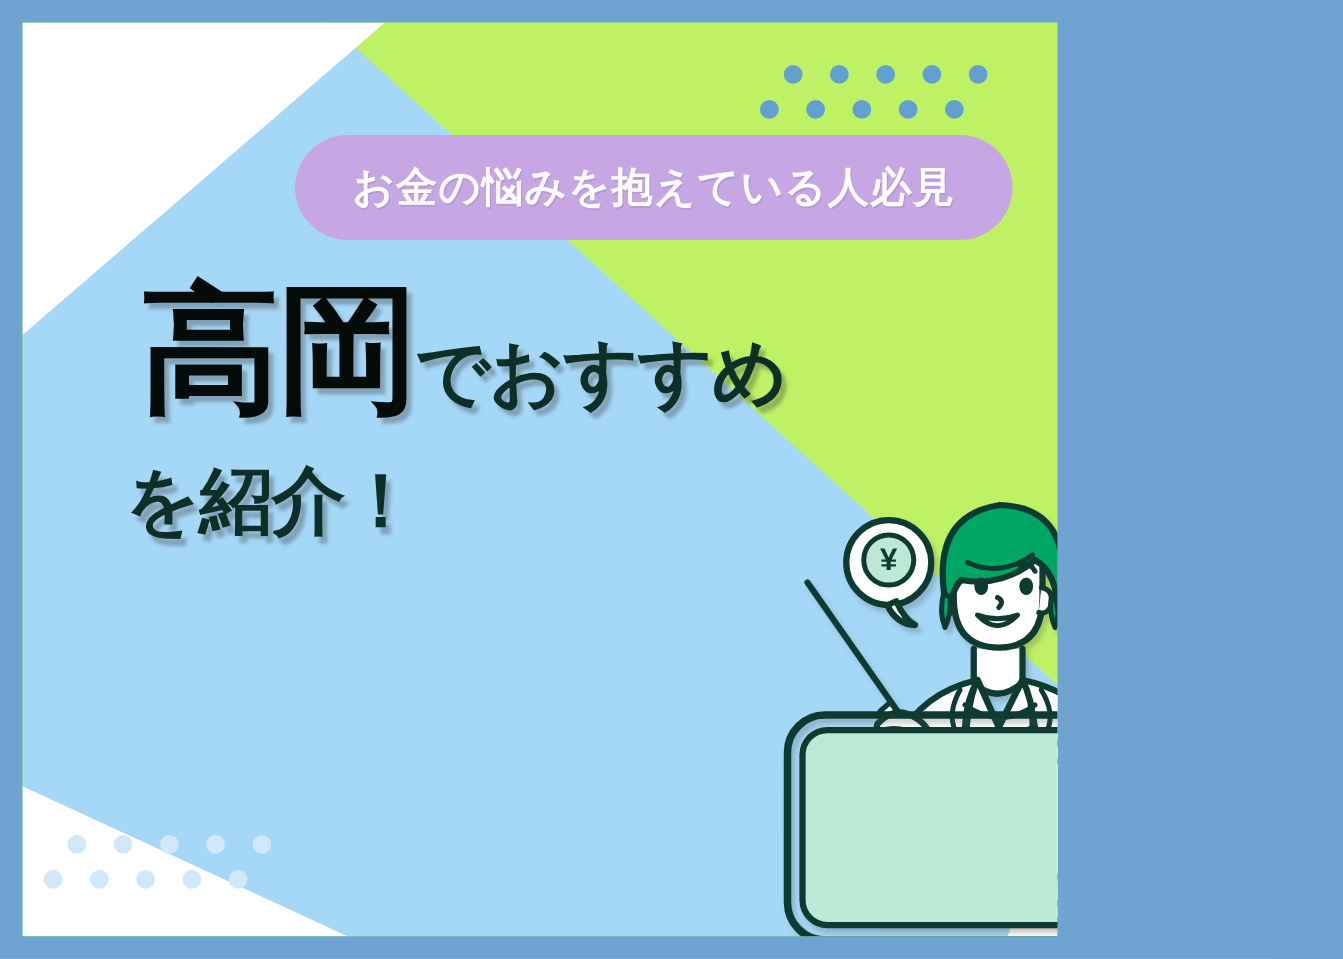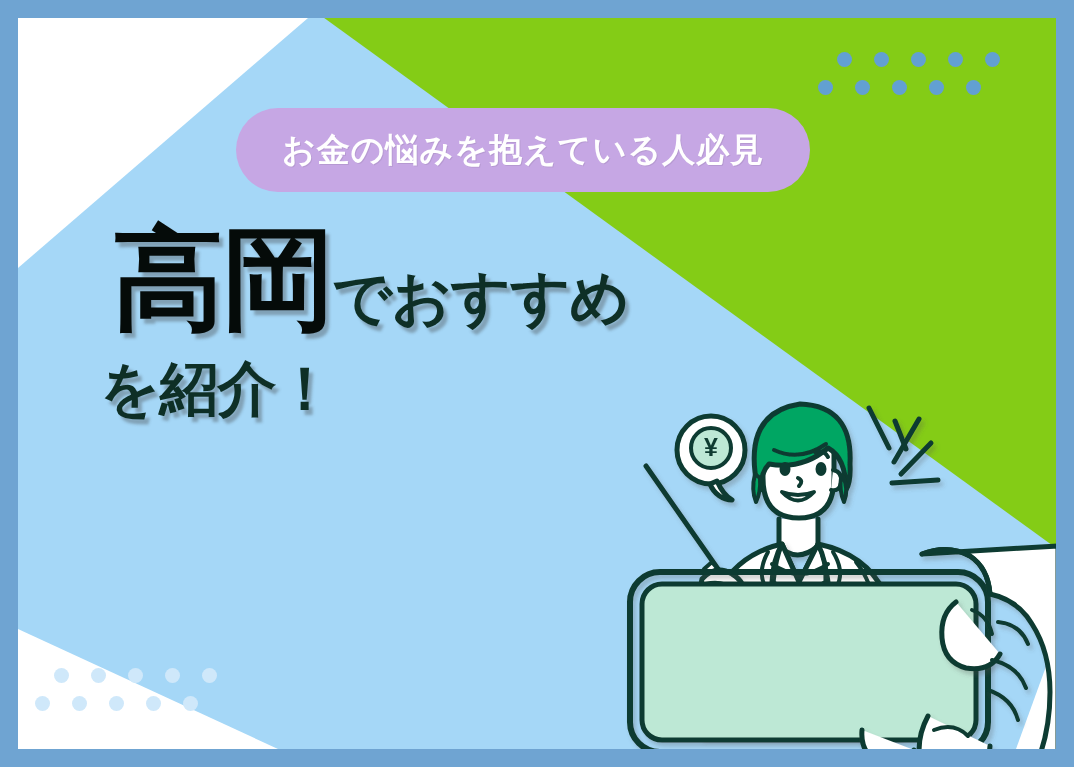--- a/index.html
+++ b/index.html
@@ -5,22 +5,22 @@
   html,body{margin:0;padding:0;}
   body{
     width:1074px;height:767px;
     background:#6FA4D2;
     font-family:"Liberation Sans","DejaVu Sans",sans-serif;
     overflow:hidden;
   }
   .canvas{
     position:absolute;
     left:18px;top:18px;
-    width:1038px;height:731px;
-    background:#84cc16;
+    width:828px;height:731px;
+    background:#bef264;
     overflow:hidden;
   }
   
   .blue-shape{
     position:absolute;
     left:0;top:0;width:100%;height:100%;
     background:#A5D7F7;
     clip-path:polygon(0% 0%, 29.5% 0%, 100% 72.5%, 100% 100%, 0% 100%);
   }
   
@@ -104,21 +104,21 @@
   }
   .hl-med{
     font-size:59px;
     line-height:1.02;
     font-weight:bold;
     color:#0E2F26;
     text-shadow:4px 5px 3px rgba(60,60,60,.35);
     letter-spacing:-1px;
   }
   .l2{margin-top:22px;}
-  .l3{margin-top:22px;}
+  .l3{margin-top:34px;}
 
   
   .illo{
     position:absolute;
     left:604px;top:368px;
     width:436px;height:400px;
   }
   .illo svg{display:block;}
 </style>
 </head>

